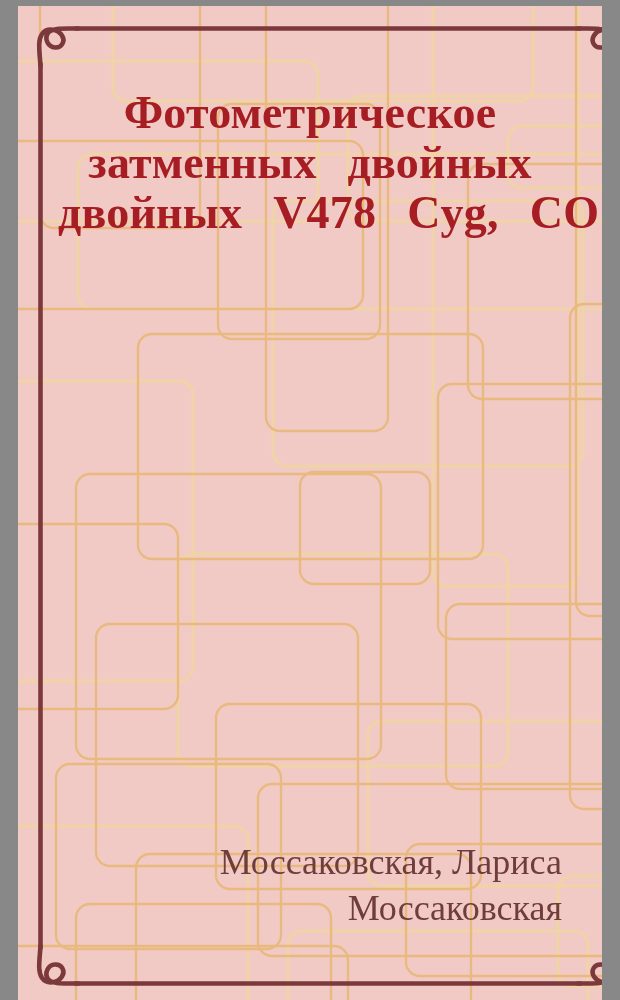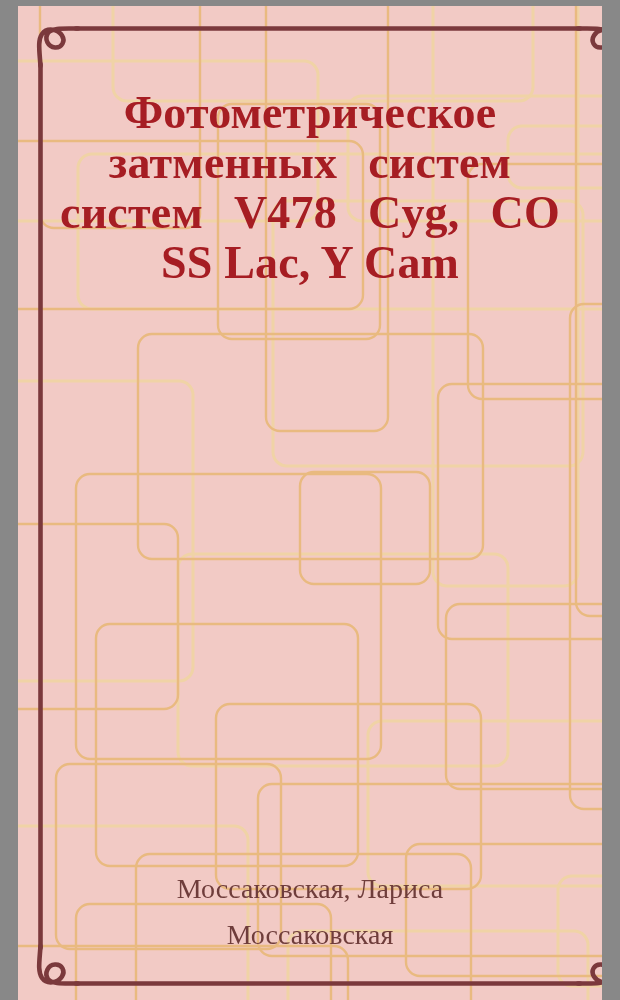--- a/index.html
+++ b/index.html
@@ -27,25 +27,25 @@
     position:absolute;left:40px;right:40px;top:82px;
     text-align:center;
     color:var(--title-text);
     font-weight:700;
     font-size:46px;line-height:50px;
     letter-spacing:0.2px;
   }
   .title-line{white-space:nowrap;}
   .t-wide{word-spacing:0.42em;}
   .author-block{
-    position:absolute;left:40px;right:40px;top:860px;
-    text-align:center;
+    position:absolute;left:40px;right:40px;top:833px;
+    text-align:right;
     color:var(--author-text);
     font-weight:400;
-    font-size:28px;line-height:46px;
+    font-size:36px;line-height:46px;
   }
   .author-line{white-space:nowrap;}
 </style>
 </head>
 <body>
 
 <div class="cover">
 
   <svg class="ornament-svg" width="620" height="1000" viewBox="0 0 620 1000">
 
@@ -100,23 +100,22 @@
       </defs>
       <use href="#corner-curl"></use>
       <use href="#corner-curl" transform="translate(620,0) scale(-1,1)"></use>
       <use href="#corner-curl" transform="translate(0,1000) scale(1,-1)"></use>
       <use href="#corner-curl" transform="translate(620,1000) scale(-1,-1)"></use>
     </g>
   </svg>
 
   <div class="title-block">
     <div class="title-line">Фотометрическое</div>
-    <div class="title-line t-wide">затменных систем</div>
-    <div class="title-line t-wide">систем V478 Cyg, CO</div>
-    <div class="title-line">SS Lac, Y Cam</div>
+    <div class="title-line t-wide">затменных двойных</div>
+    <div class="title-line t-wide">двойных V478 Cyg, CO</div>
   </div>
 
   <div class="author-block">
     <div class="author-line">Моссаковская, Лариса</div>
     <div class="author-line">Моссаковская</div>
   </div>
 
 </div>
 
 </body></html>

